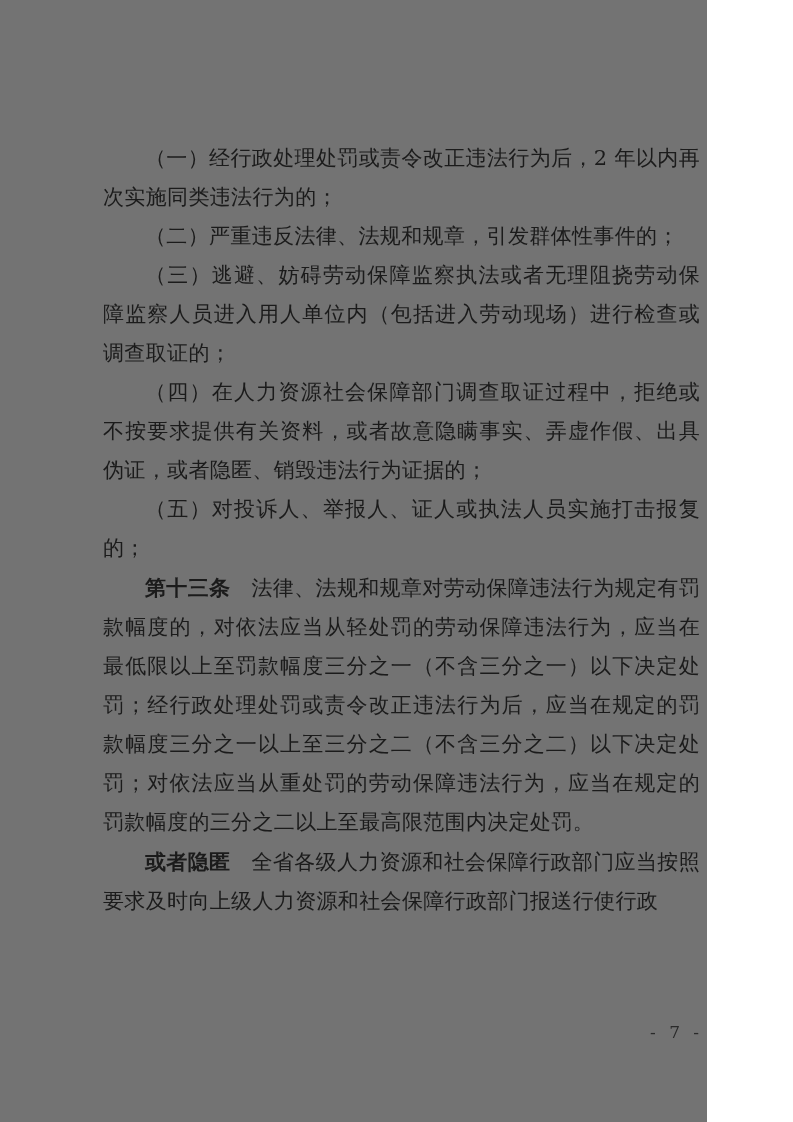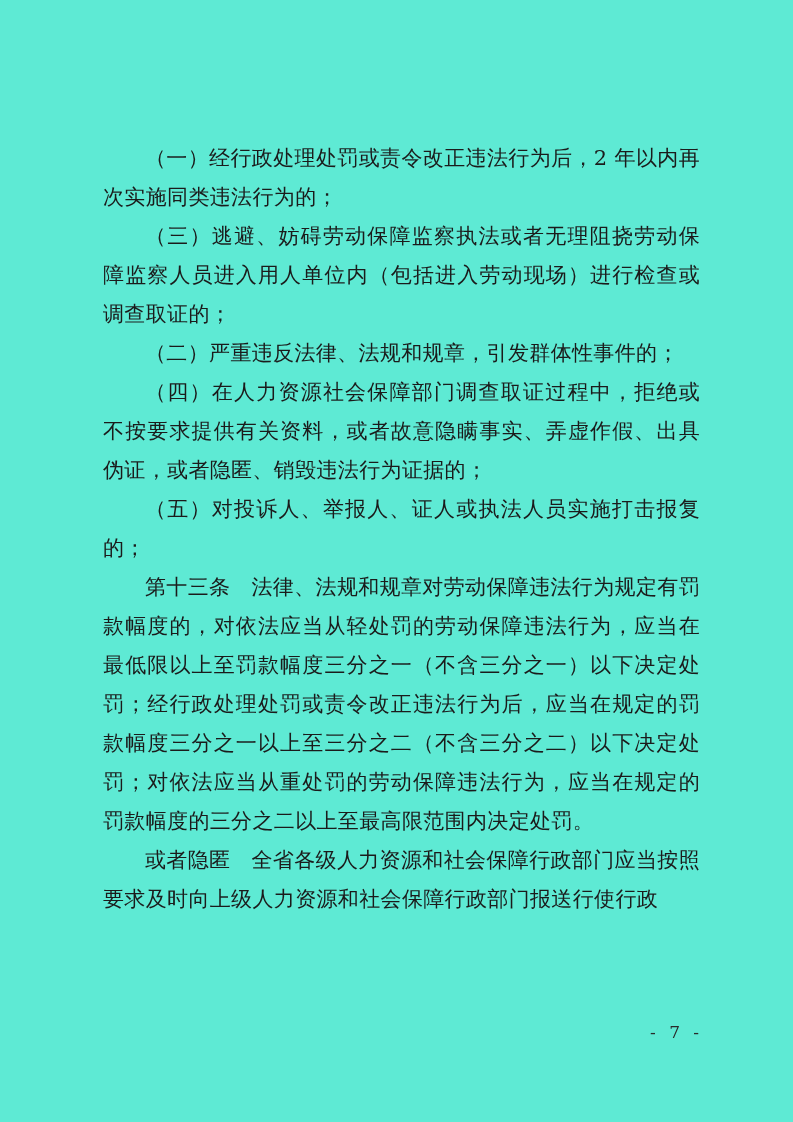--- a/index.html
+++ b/index.html
@@ -2,63 +2,63 @@
 <html><head>
 <meta charset="utf-8">
 <style>
   html, body {
     margin: 0;
     padding: 0;
     background: #ffffff;
   }
   .page {
     position: relative;
-    width: 793px;
+    width: 707px;
     height: 1122px;
-    background: #5eead4;
+    background: #737373;
     overflow: hidden;
     font-family: "DejaVu Serif", "Liberation Serif", serif;
     color: #1b1b1b;
   }
   .content {
     position: absolute;
     left: 103px;
     top: 139px;
     width: 597px;
     font-size: 21px;
     line-height: 39px;
     letter-spacing: 0.35px;
     text-align: justify;
   }
   .content p {
     margin: 0;
     padding: 0;
     text-indent: 2em;
   }
   .term:not(:empty) {
-    font-weight: 400;
+    font-weight: 700;
     margin-right: 1em;
   }
   .page-number {
     position: absolute;
     top: 1022px;
     left: 650px;
     font-size: 17px;
     letter-spacing: 4px;
     color: #2a2a2a;
     white-space: pre;
   }
 </style>
 </head>
 <body>
 
 <div class="page">
   <div class="content">
     <p><span class="term"></span><span>（一）经行政处理处罚或责令改正违法行为后，2 年以内再次实施同类违法行为的；</span></p>
+    <p><span class="term"></span><span>（二）严重违反法律、法规和规章，引发群体性事件的；</span></p>
     <p><span class="term"></span><span>（三）逃避、妨碍劳动保障监察执法或者无理阻挠劳动保障监察人员进入用人单位内（包括进入劳动现场）进行检查或调查取证的；</span></p>
-    <p><span class="term"></span><span>（二）严重违反法律、法规和规章，引发群体性事件的；</span></p>
     <p><span class="term"></span><span>（四）在人力资源社会保障部门调查取证过程中，拒绝或不按要求提供有关资料，或者故意隐瞒事实、弄虚作假、出具伪证，或者隐匿、销毁违法行为证据的；</span></p>
     <p><span class="term"></span><span>（五）对投诉人、举报人、证人或执法人员实施打击报复的；</span></p>
     <p><span class="term">第十三条</span><span>法律、法规和规章对劳动保障违法行为规定有罚款幅度的，对依法应当从轻处罚的劳动保障违法行为，应当在最低限以上至罚款幅度三分之一（不含三分之一）以下决定处罚；经行政处理处罚或责令改正违法行为后，应当在规定的罚款幅度三分之一以上至三分之二（不含三分之二）以下决定处罚；对依法应当从重处罚的劳动保障违法行为，应当在规定的罚款幅度的三分之二以上至最高限范围内决定处罚。</span></p>
     <p><span class="term">或者隐匿</span><span>全省各级人力资源和社会保障行政部门应当按照要求及时向上级人力资源和社会保障行政部门报送行使行政</span></p>
   </div>
   <div class="page-number">- 7 -</div>
 </div>
 
 </body></html>

